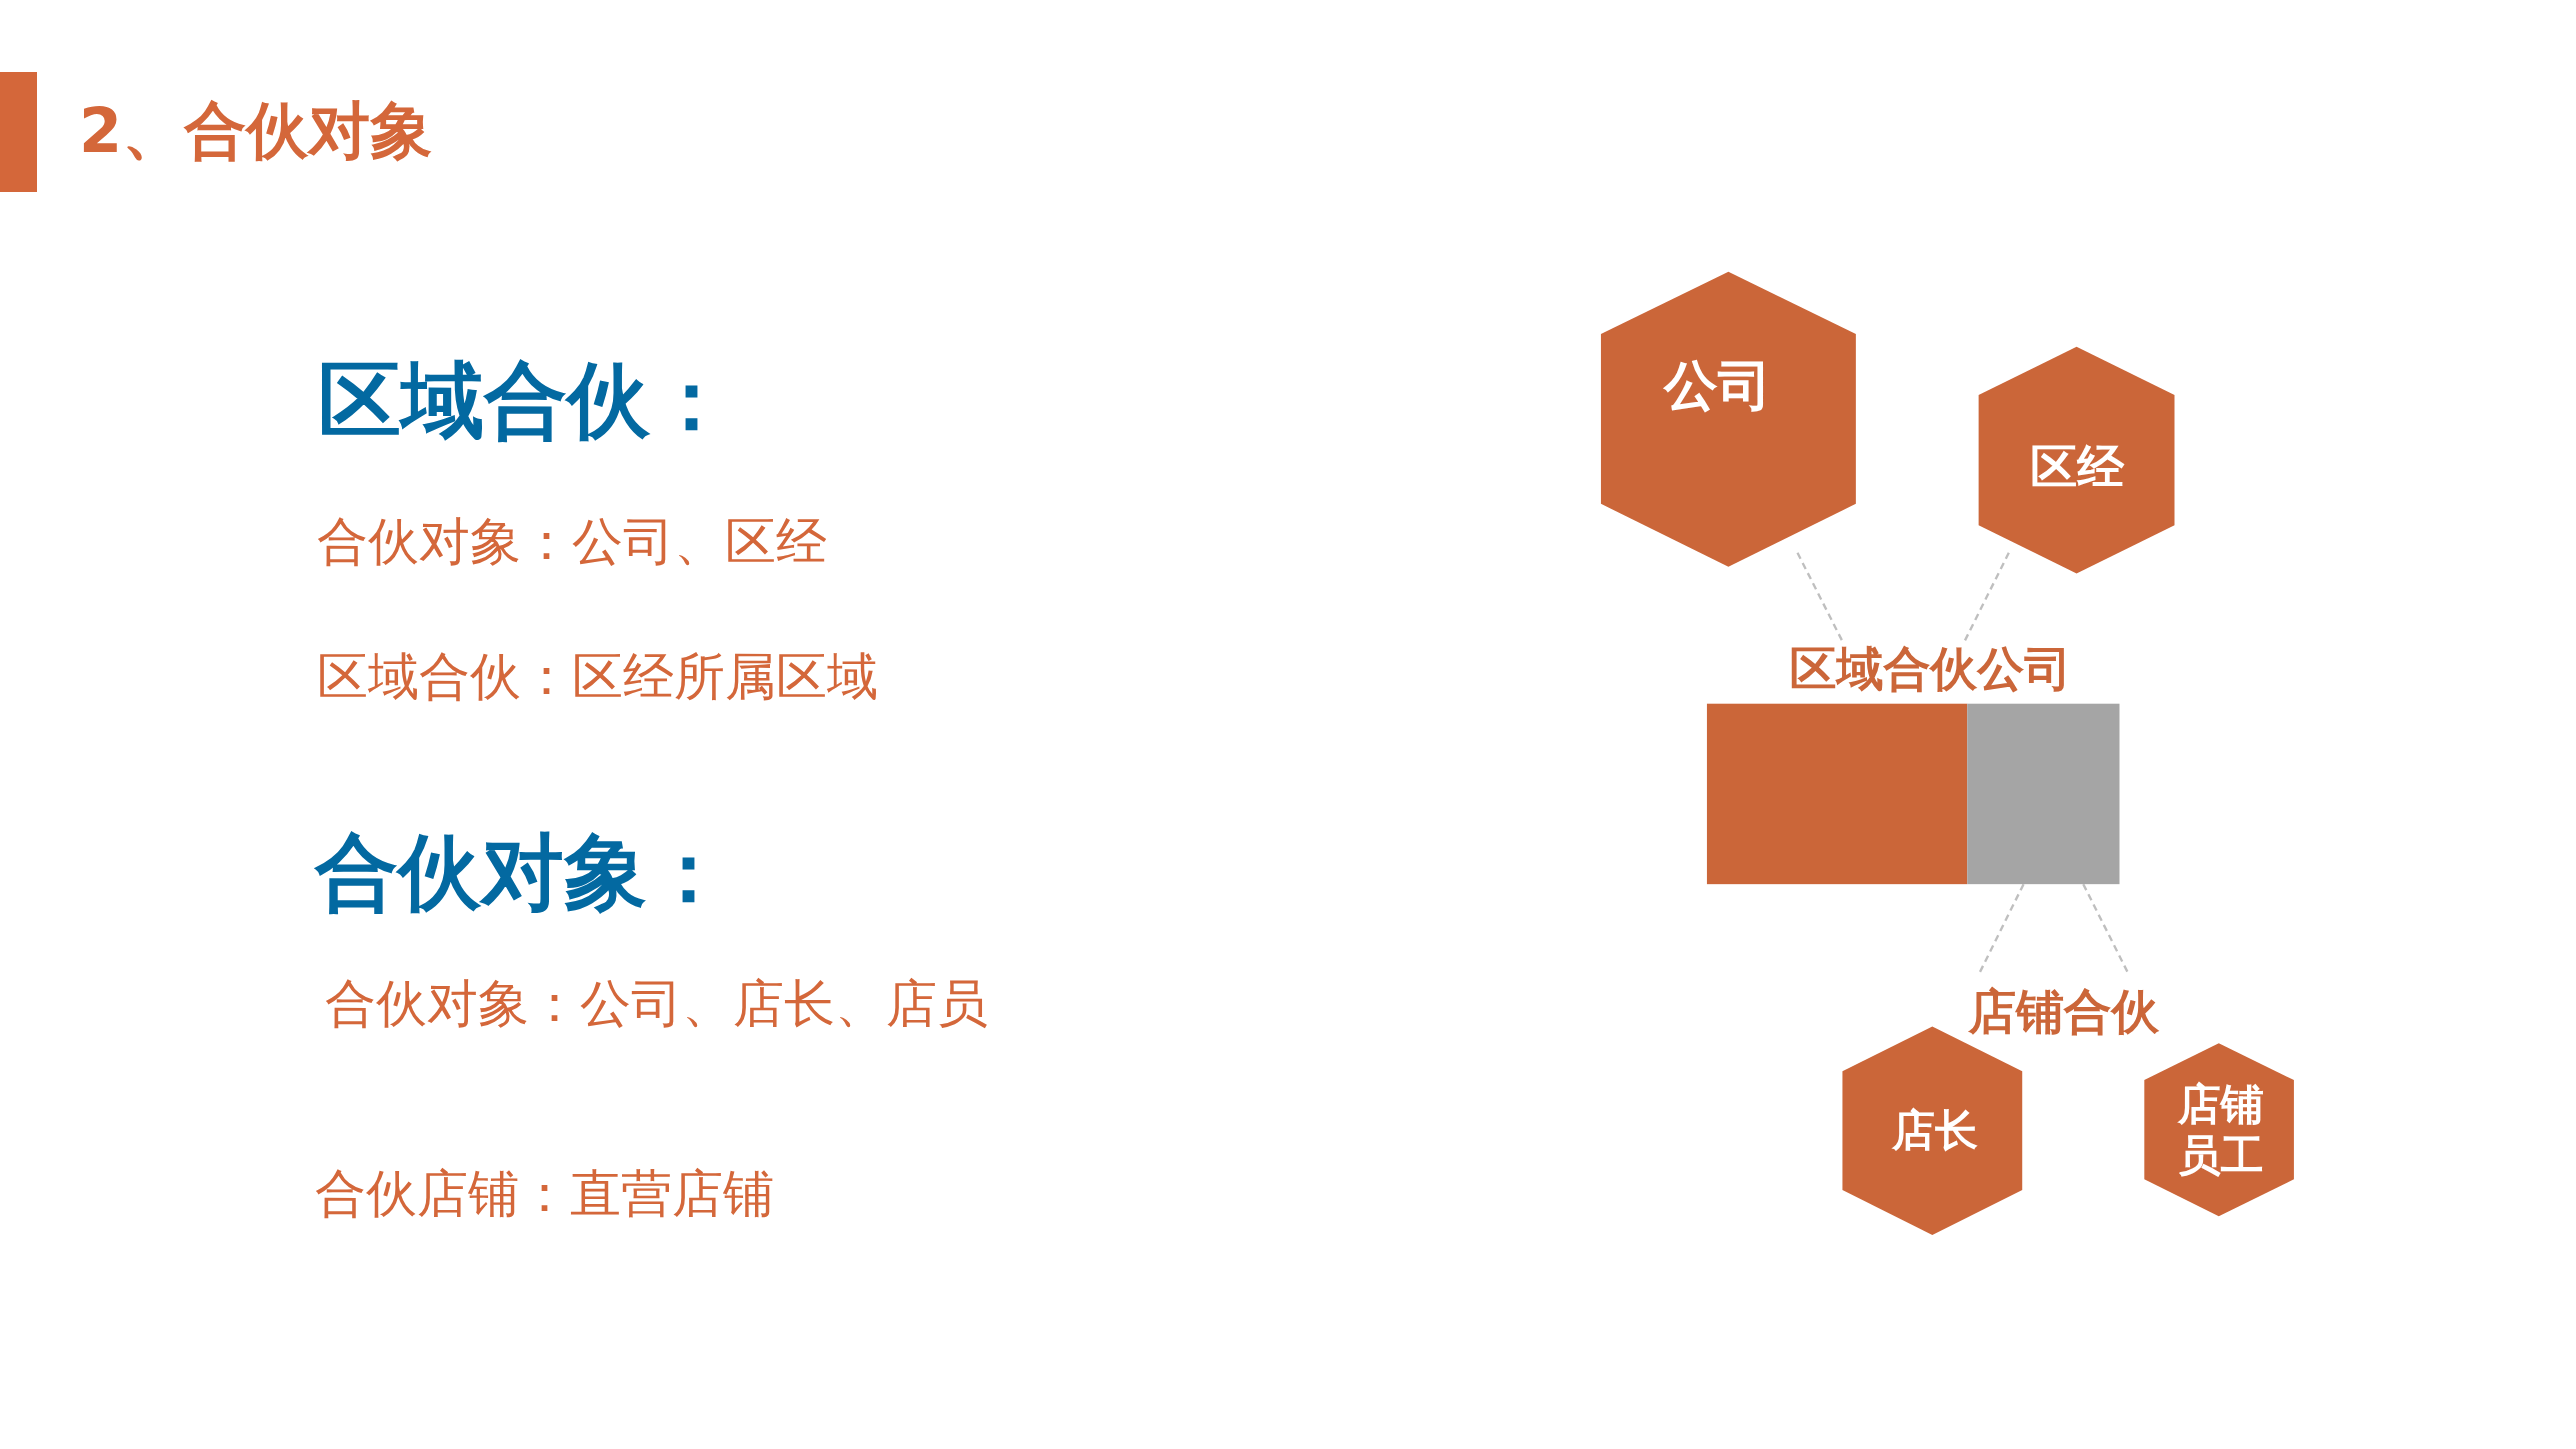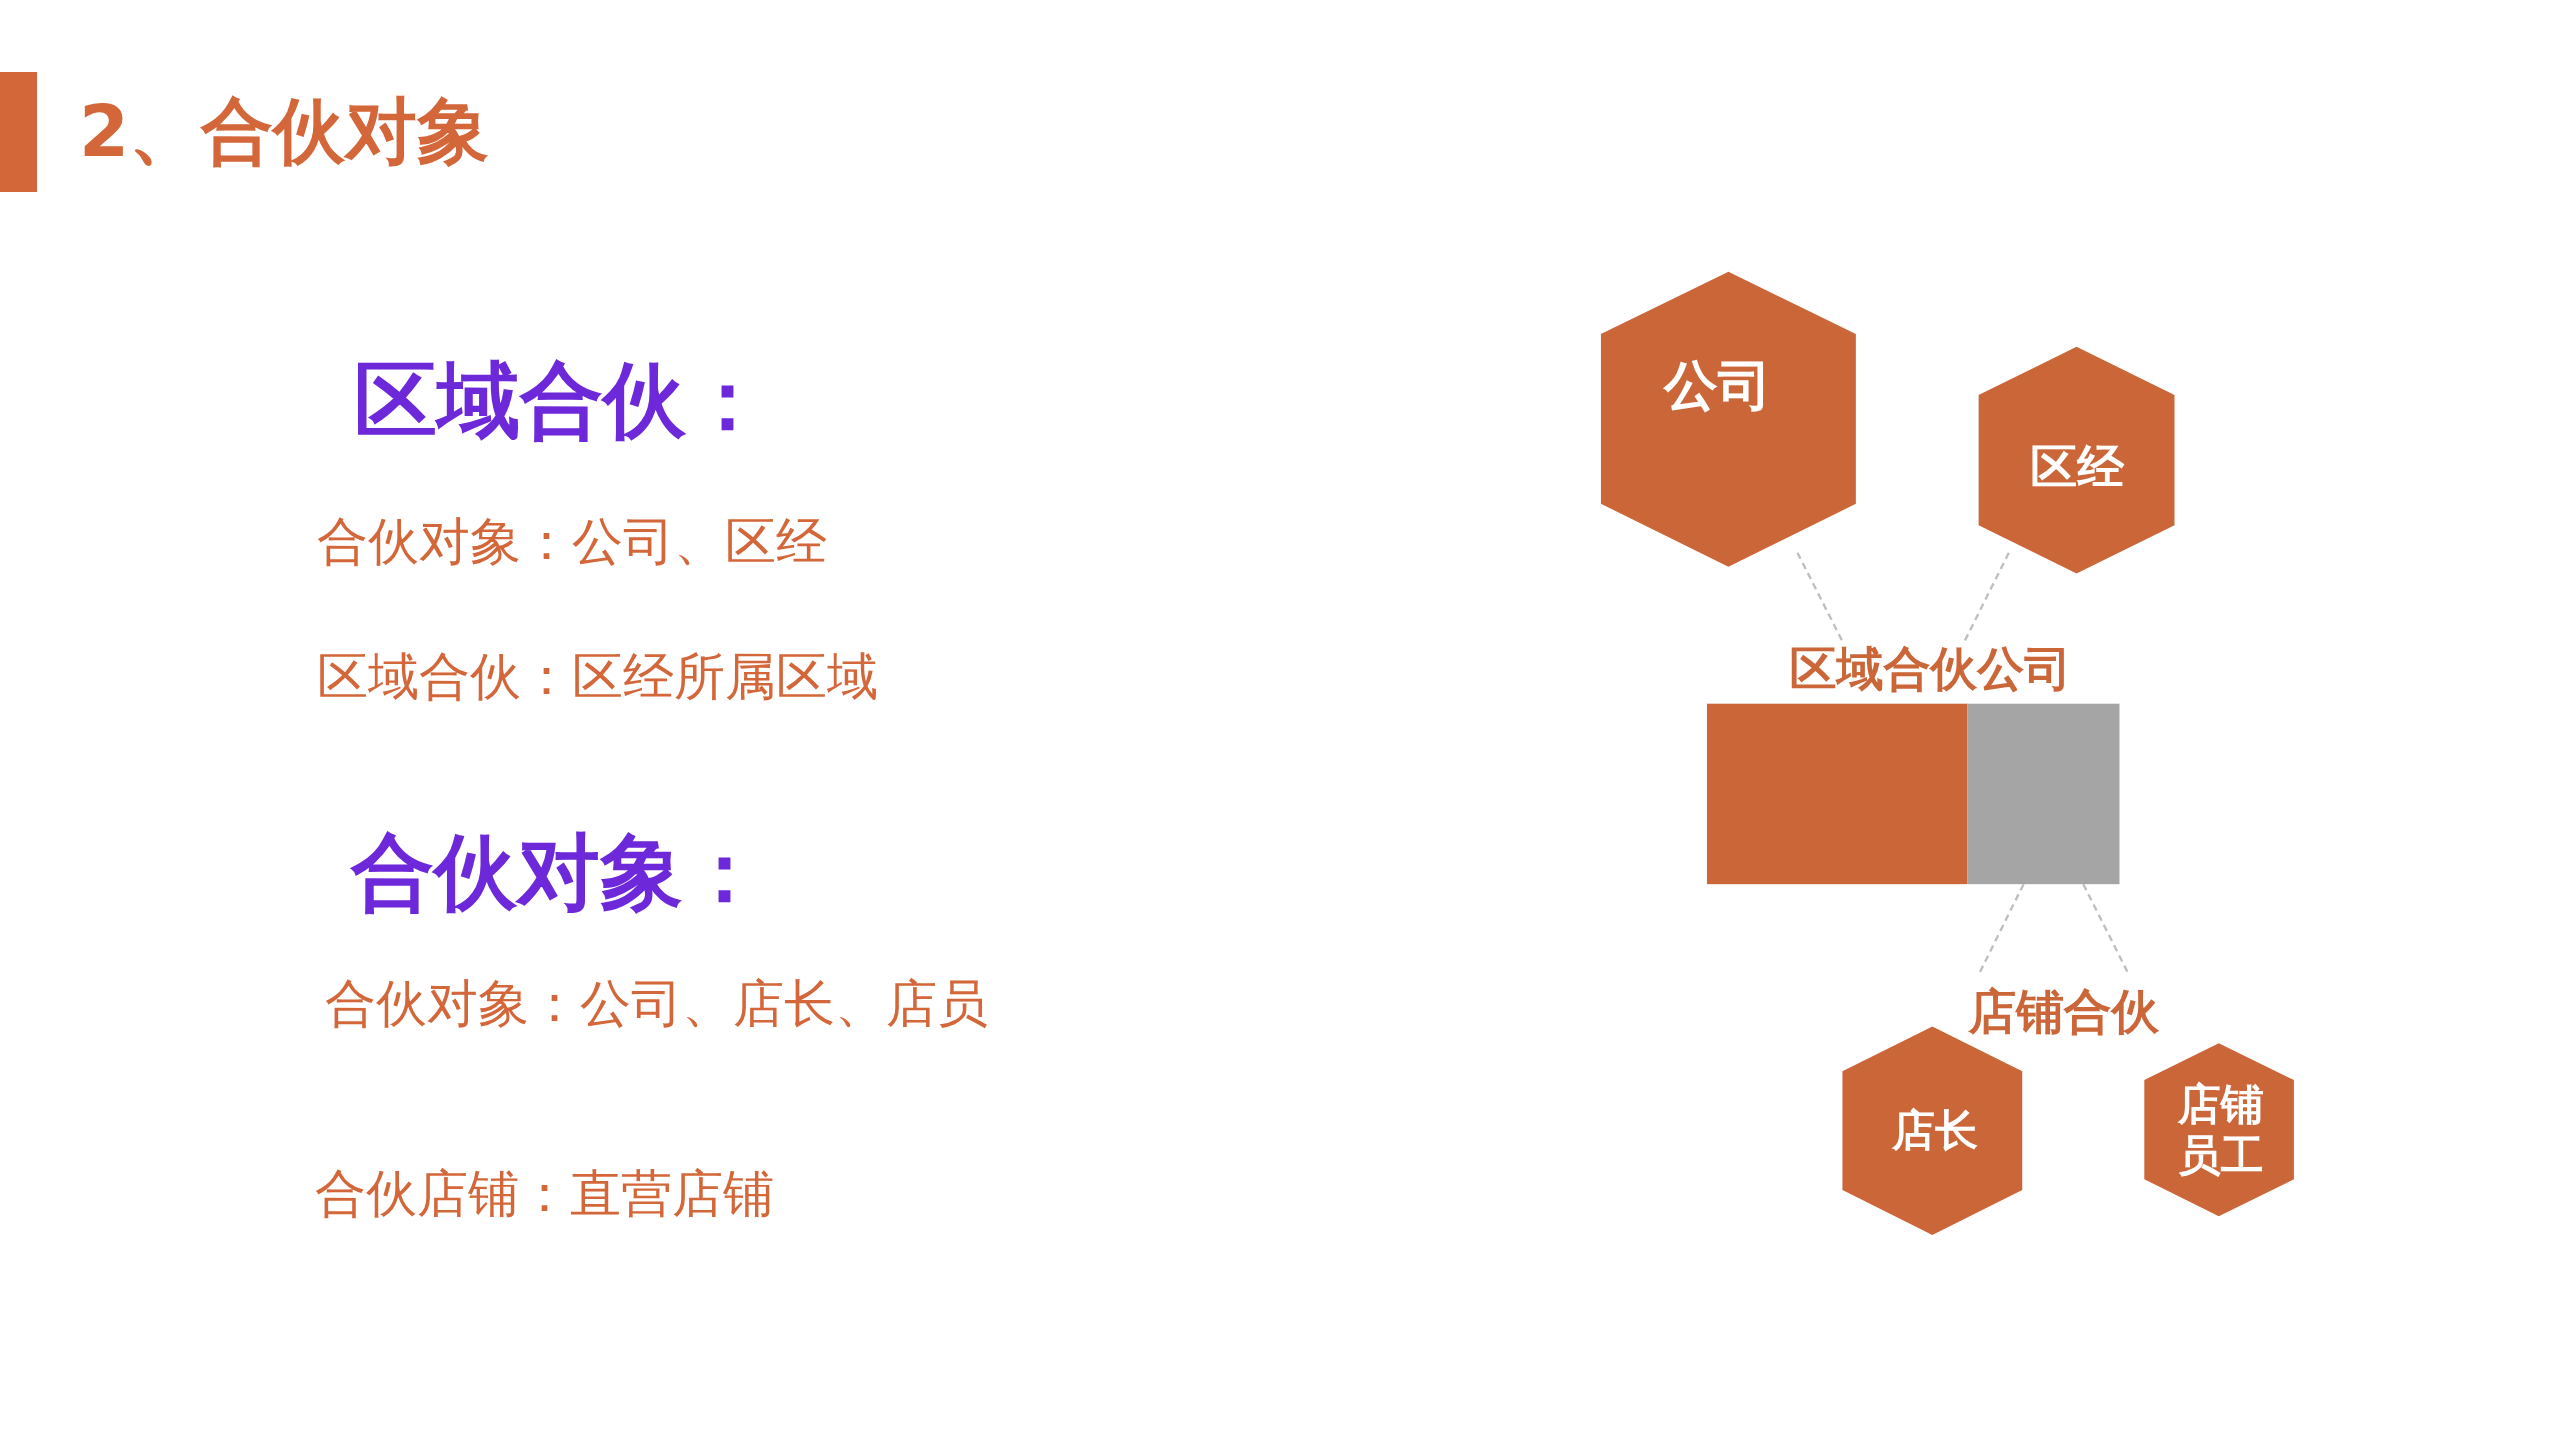--- a/index.html
+++ b/index.html
@@ -19,35 +19,34 @@
       left: 0;
       top: 72px;
       width: 37px;
       height: 120px;
       background: #D4673A;
     }
     .slide-title {
       position: absolute;
       left: 79px;
       top: 88px;
-      font-size: 72px;
+      font-size: 62px;
       line-height: 86px;
       font-weight: bold;
       color: #D4673A;
       white-space: nowrap;
       letter-spacing: 0px;
     }
     .section-heading {
       position: absolute;
       font-size: 83px;
       line-height: 83px;
       font-weight: bold;
-      color: #6d28d9;
+      color: #0369a1;
       white-space: nowrap;
-      margin-left: 36px;
     }
     .section-line {
       position: absolute;
       font-size: 51px;
       line-height: 75px;
       font-weight: normal;
       color: #D4673A;
       white-space: nowrap;
     }
     #sec1-heading { left: 318px; top: 359px; }

